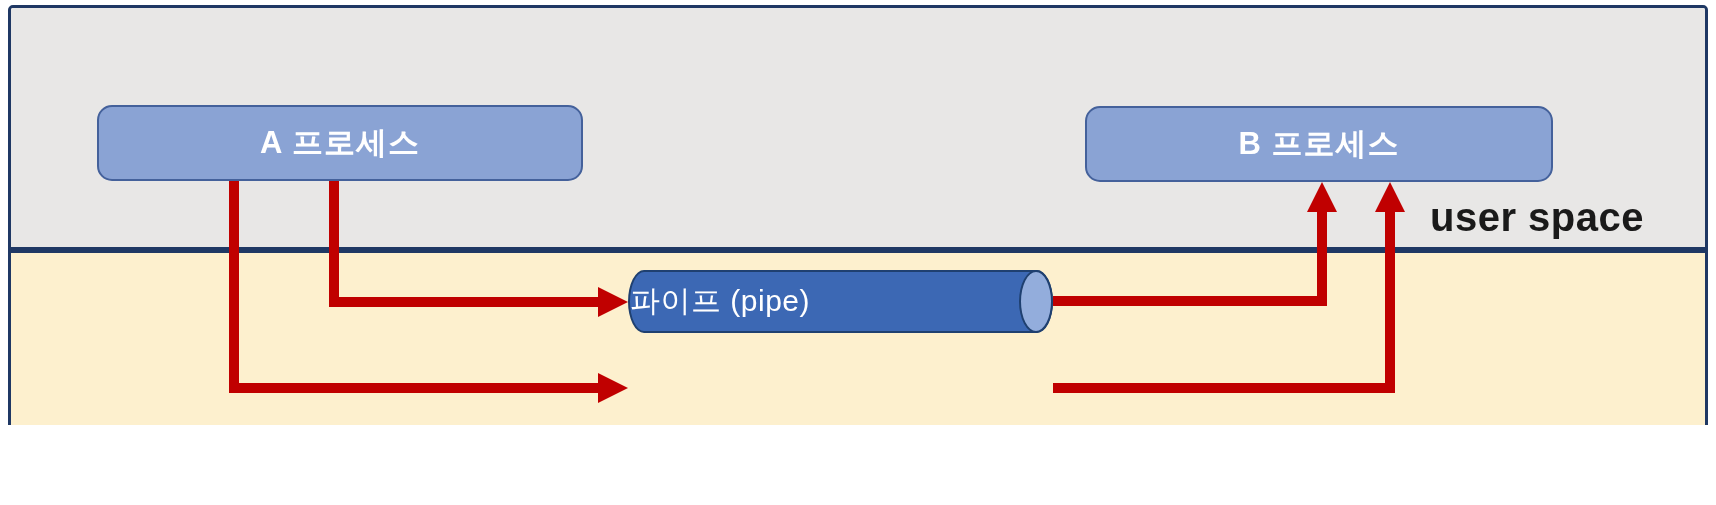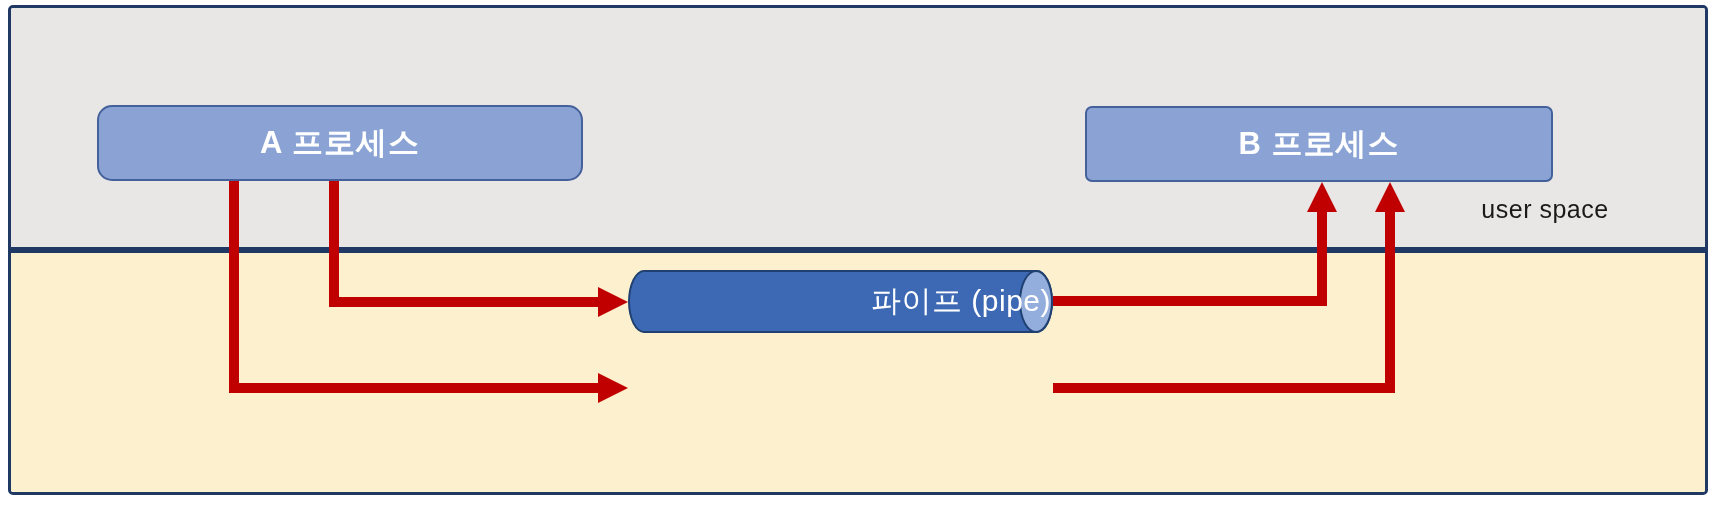--- a/index.html
+++ b/index.html
@@ -15,21 +15,21 @@
     --mq-cap: #fbe0ce;
     --mq-border: #2f4b7e;
     --arrow: #c00000;
     --label-dark: #1a1a1a;
   }
   *{ margin:0; padding:0; box-sizing:border-box; }
   html,body{ background:#ffffff; }
   body{ font-family:"Liberation Sans", sans-serif; }
   .canvas{
     position:relative;
-    width:1716px; height:505px;
+    width:1716px; height:425px;
     background:#ffffff;
     overflow:hidden;
   }
   .frame{
     position:absolute;
     left:8px; top:5px;
     width:1700px; height:490px;
     border:3px solid var(--frame);
     border-radius:5px;
     display:flex; flex-direction:column;
@@ -43,47 +43,47 @@
     height:6px;
     background:var(--frame);
   }
   .region-kernel{
     flex:1;
     background:var(--kernel-bg);
   }
   .space-label{
     position:absolute;
     color:var(--label-dark);
-    font-size:25px;
-    font-weight:400;
+    font-size:40px;
+    font-weight:700;
     letter-spacing:0.5px;
     white-space:nowrap;
-    text-align:center;
+    text-align:left;
   }
   .label-user{ left:1430px; top:195px; width:230px; }
   .label-kernel{ left:1437px; top:284px; width:253px; }
   .process-box{
     position:absolute;
     height:76px;
     background:var(--box-fill);
     border:2.5px solid var(--box-border);
     border-radius:15px;
     display:flex; align-items:center; justify-content:center;
     color:#ffffff;
     font-size:31px;
     font-weight:700;
     letter-spacing:1px;
   }
   .box-a{ left:97px;  top:105px; width:486px; }
-  .box-b{ left:1085px; top:106px; width:468px;border-radius:7px; }
+  .box-b{ left:1085px; top:106px; width:468px; }
   .cylinder{
     position:absolute;
     left:628px;
     width:425px;
-    display:flex; align-items:center; justify-content:flex-end;
+    display:flex; align-items:center; justify-content:flex-start;
     color:#ffffff;
     font-size:30px;
     letter-spacing:0.5px;
     border-radius:16px 16px 16px 16px / 50% 50% 50% 50%;
   }
   .cyl-pipe{
     top:270px; height:63px;
     background:var(--pipe-fill);
     border:2.5px solid var(--pipe-border);
   }

